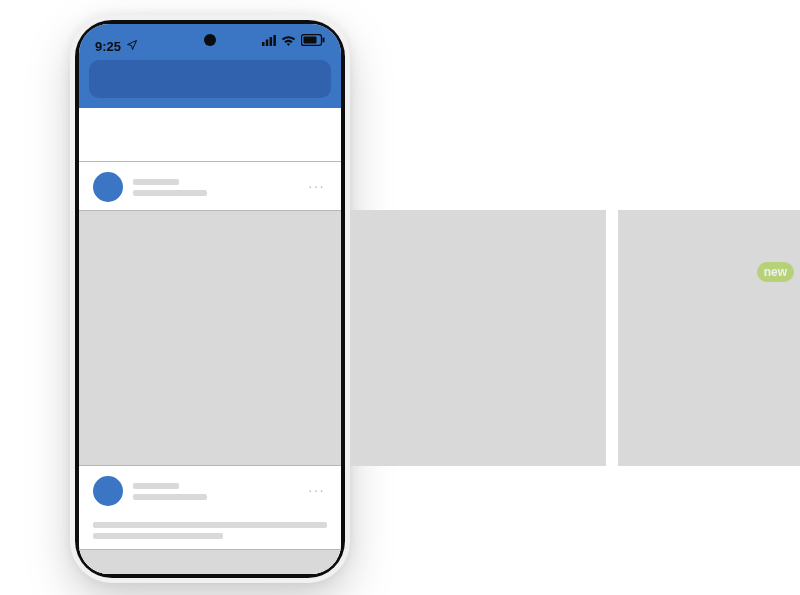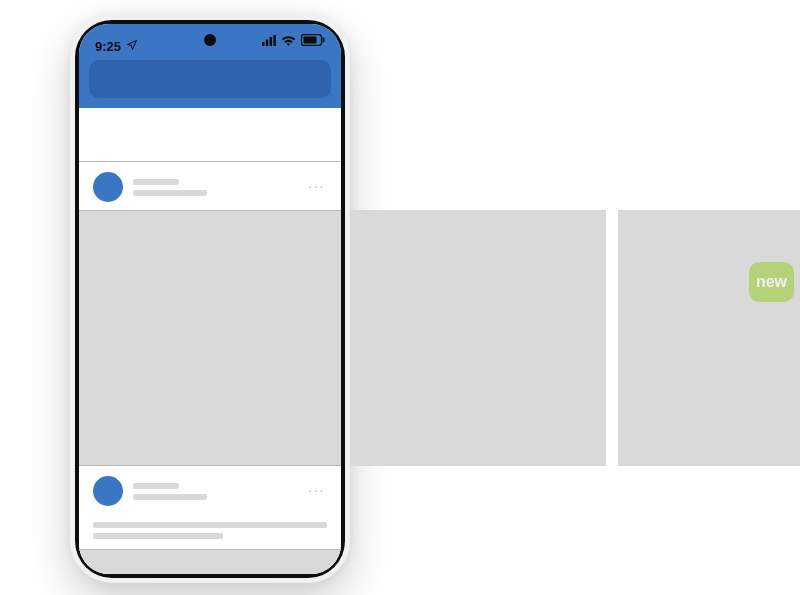--- a/index.html
+++ b/index.html
@@ -20,23 +20,23 @@
     top: 262px;
     display: flex;
     align-items: center;
     gap: 6px;
     opacity: 0.6;
     z-index: 50;
   }
   .wm-badge {
     background: #9fce3a;
     color: #fff;
-    font-size: 16px;
+    font-size: 12px;
     font-weight: 700;
-    padding: 11px 7px;
+    padding: 3px 7px;
     border-radius: 10px;
   }
   .wm-text {
     color: #8a8a8a;
     font-size: 18px;
     letter-spacing: 1px;
   }
 
   
   .phone-wrap {

